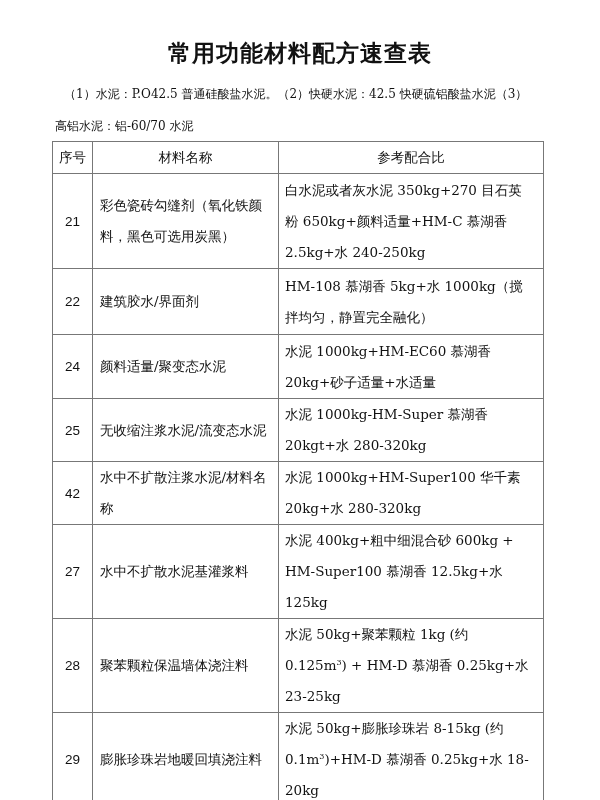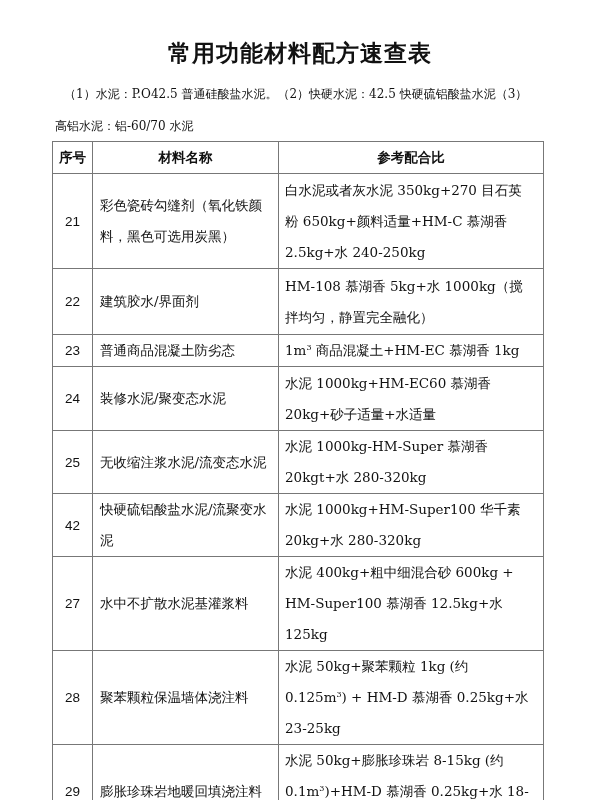--- a/index.html
+++ b/index.html
@@ -25,21 +25,21 @@
   table {
     position: absolute; top: 141px; left: 52px; width: 491px;
     border-collapse: collapse; table-layout: fixed;
     font-size: 13.5px;
   }
   td, th {
     border: 1px solid #777; padding: 0 6px; vertical-align: middle;
     line-height: 31px;
   }
   th {
-    font-weight: bold; height: 31px;
+    font-weight: normal; height: 31px;
     font-family: "DejaVu Sans", "Liberation Sans", sans-serif;
     font-size: 13.5px;
   }
   td.no { text-align: center; font-family: "Liberation Sans", sans-serif; margin-left: 12px; }
   td.name { padding-left: 7px; }
   td.ratio { padding-left: 6px; padding-right: 12px; }
   sup { font-size: 8px; line-height: 0; }
 </style>
 </head>
 <body>
@@ -65,38 +65,33 @@
     <tr style="height:95px">
       <td class="no">21</td>
       <td class="name">彩色瓷砖勾缝剂（氧化铁颜料，黑色可选用炭黑）</td>
       <td class="ratio">白水泥或者灰水泥 350kg+270 目石英粉 650kg+颜料适量+HM-C 慕湖香 2.5kg+水 240-250kg</td>
     </tr>
     <tr style="height:66px">
       <td class="no">22</td>
       <td class="name">建筑胶水/界面剂</td>
       <td class="ratio">HM-108 慕湖香 5kg+水 1000kg（搅拌均匀，静置完全融化）</td>
     </tr>
-    <tr style="height:30px">
-      <td class="no">23</td>
-      <td class="name">普通商品混凝土防劣态</td>
-      <td class="ratio"><span>1m</span><sup>3</sup><span> 商品混凝土+HM-EC 慕湖香 1kg</span></td>
-    </tr>
     <tr style="height:64px">
       <td class="no">24</td>
-      <td class="name">装修水泥/聚变态水泥</td>
+      <td class="name">颜料适量/聚变态水泥</td>
       <td class="ratio">水泥 1000kg+HM-EC60 慕湖香 20kg+砂子适量+水适量</td>
     </tr>
     <tr style="height:63px">
       <td class="no">25</td>
       <td class="name">无收缩注浆水泥/流变态水泥</td>
       <td class="ratio">水泥 1000kg-HM-Super 慕湖香 20kgt+水 280-320kg</td>
     </tr>
     <tr style="height:62px">
       <td class="no">42</td>
-      <td class="name">快硬硫铝酸盐水泥/流聚变水泥</td>
+      <td class="name">水中不扩散注浆水泥/材料名称</td>
       <td class="ratio">水泥 1000kg+HM-Super100 华千素 20kg+水 280-320kg</td>
     </tr>
     <tr style="height:62px">
       <td class="no">27</td>
       <td class="name">水中不扩散水泥基灌浆料</td>
       <td class="ratio">水泥 400kg+粗中细混合砂 600kg + HM-Super100 慕湖香 12.5kg+水 125kg</td>
     </tr>
     <tr style="height:64px">
       <td class="no">28</td>
       <td class="name">聚苯颗粒保温墙体浇注料</td>

